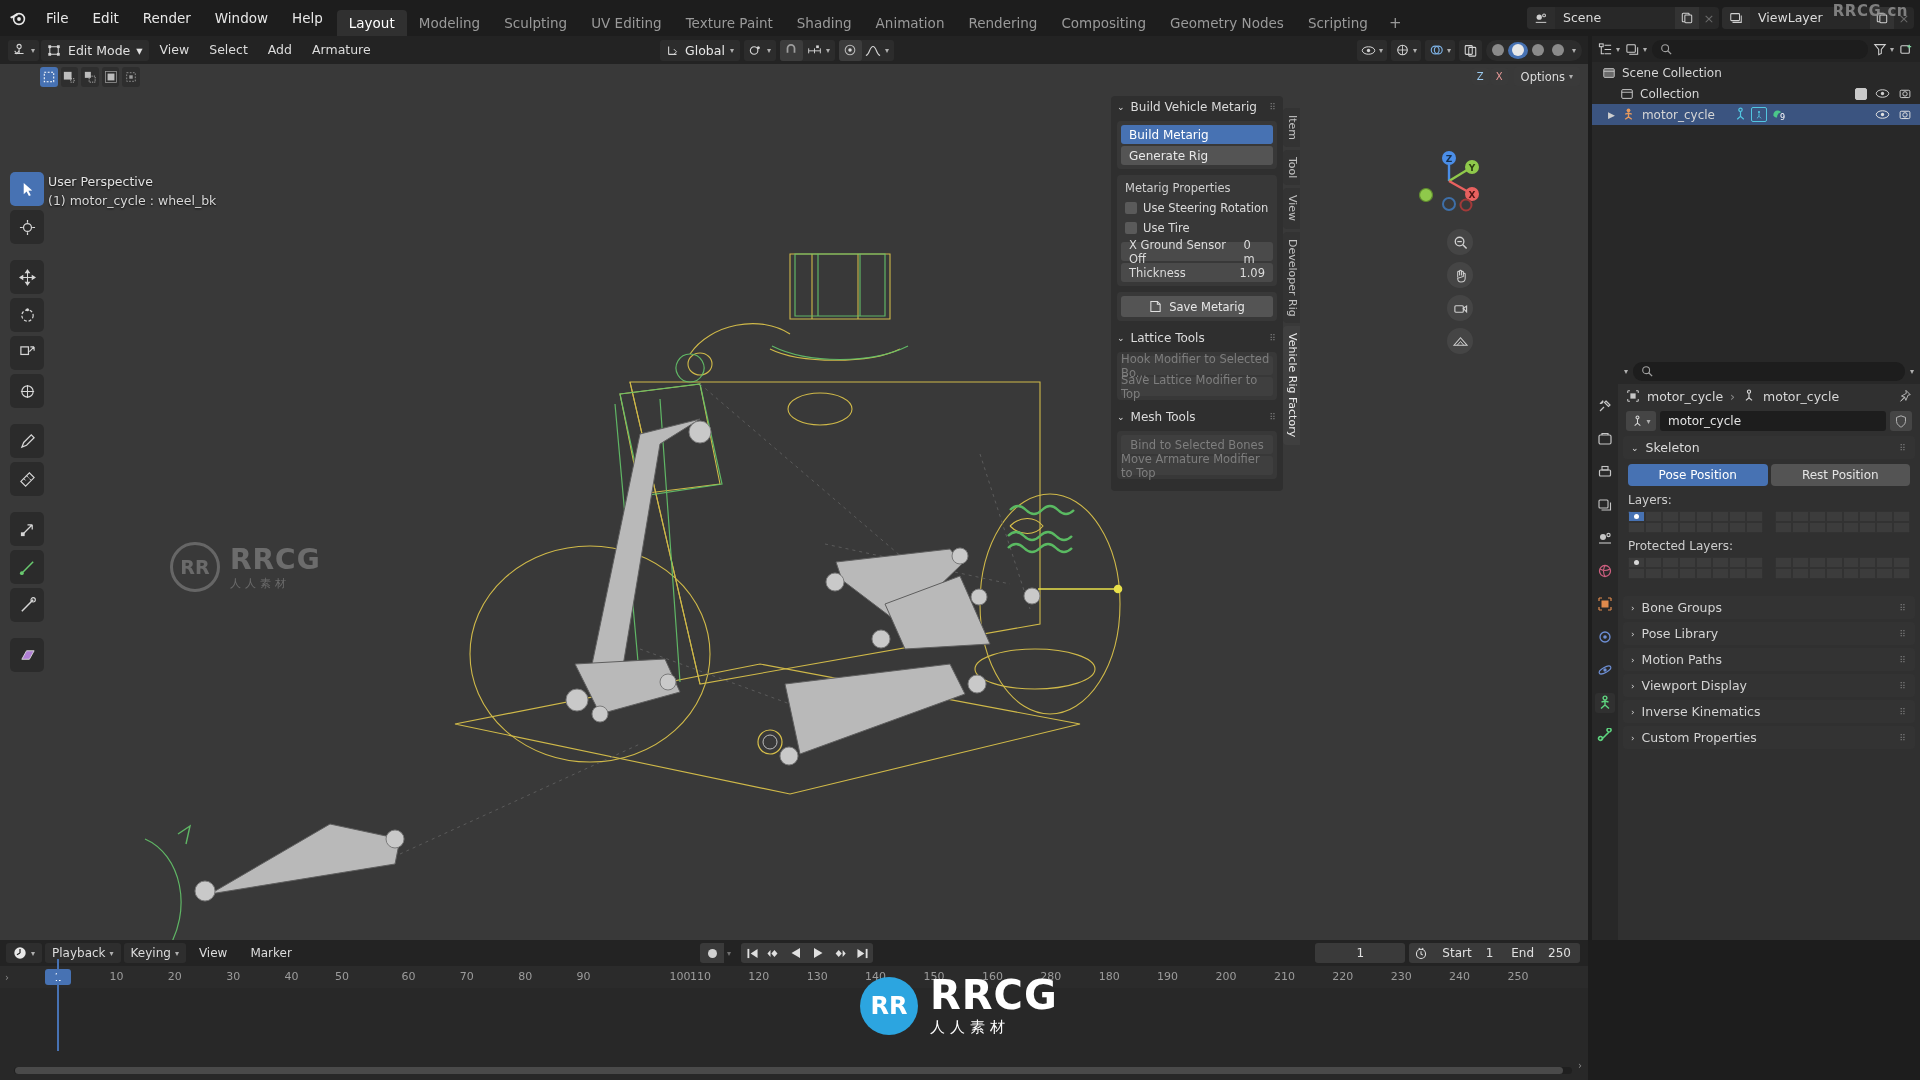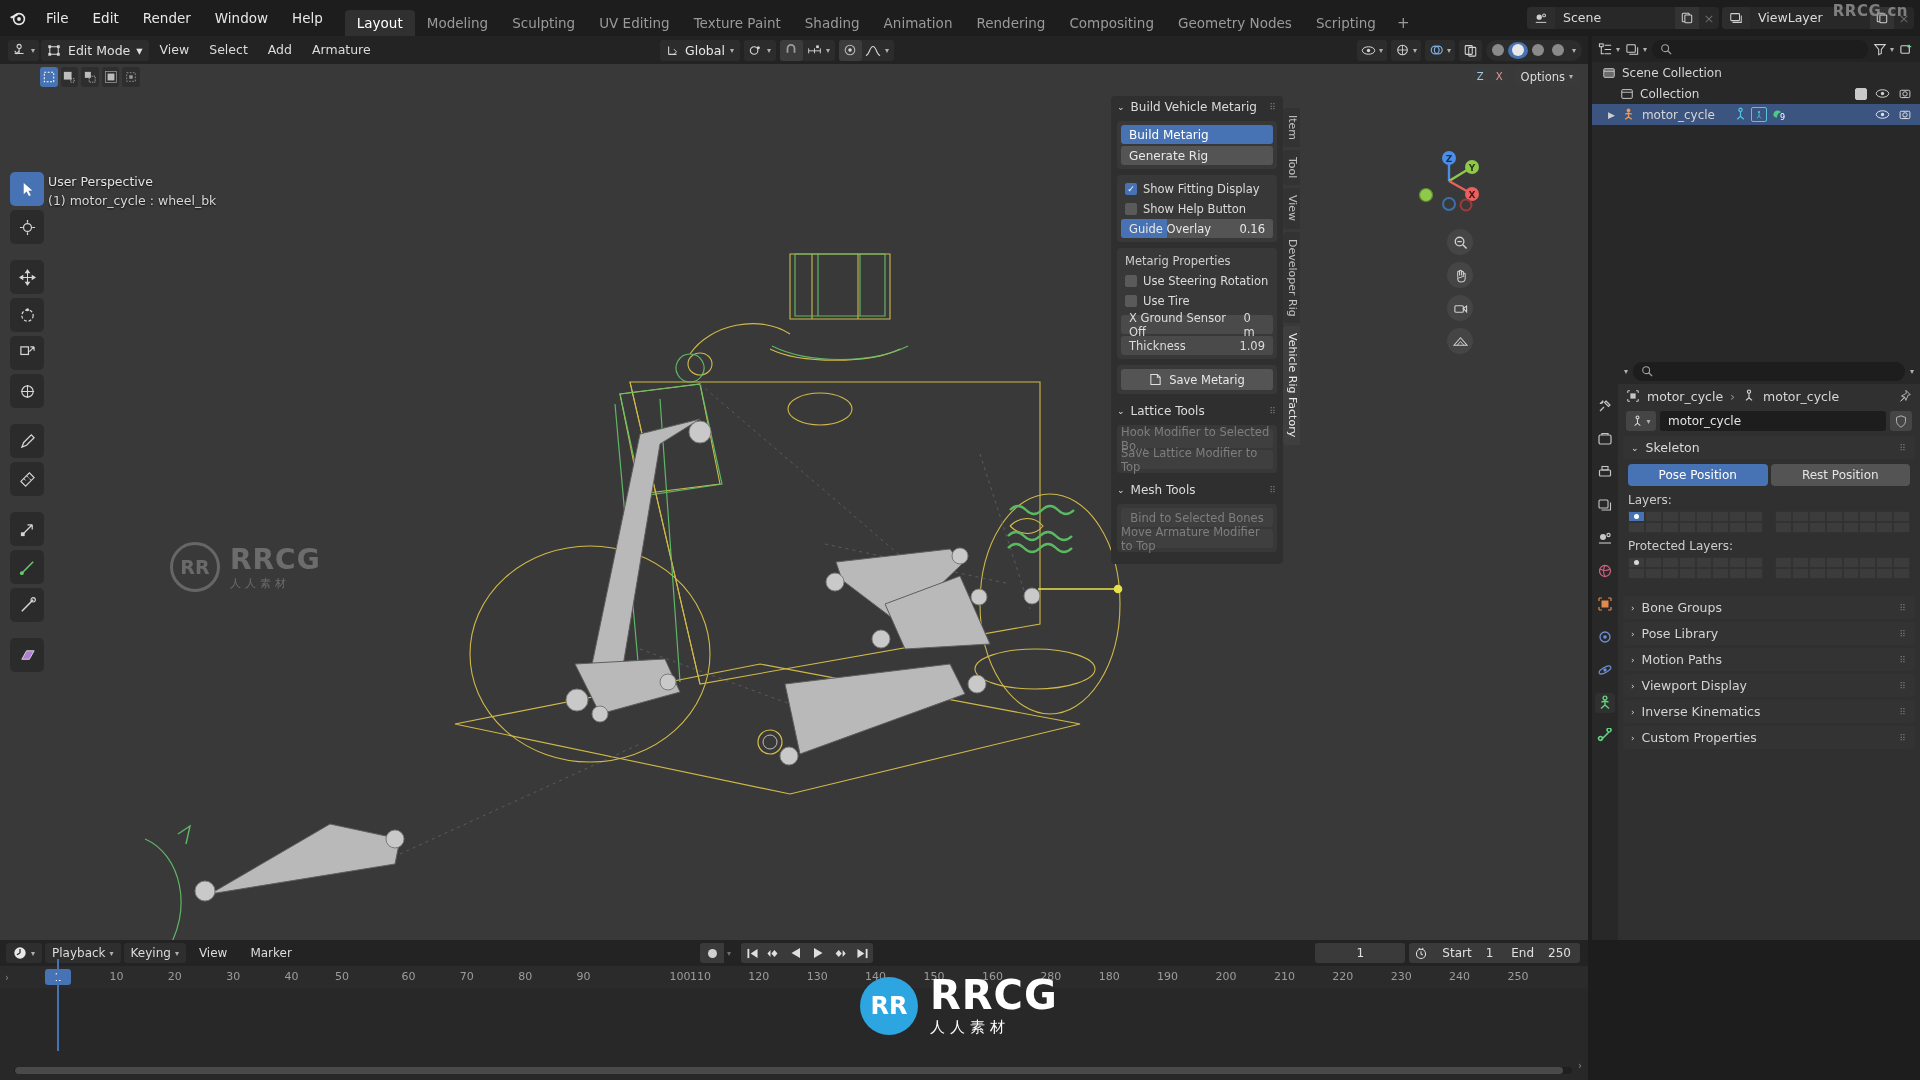--- a/index.html
+++ b/index.html
@@ -5,21 +5,21 @@
   * { box-sizing: border-box; margin:0; padding:0; }
   html,body { width:1920px; height:1080px; overflow:hidden; background:#1d1d1d;
     font-family:"DejaVu Sans", sans-serif; font-size:13px; color:#e6e6e6; }
   #app { position:relative; width:1920px; height:970px; }
 
   
   .topbar { position:absolute; left:0; top:0; width:1920px; height:36px;
     background:#1d1d1d; display:flex; align-items:center; }
   .blender-logo { width:34px; height:36px; display:flex; align-items:center; justify-content:center; }
   .menu-item { padding:0 12px; height:36px; line-height:36px; font-size:13.5px; color:#e8e8e8; cursor:default; }
-  .wstabs { display:flex; align-items:flex-end; height:36px; margin-left:10px; }
+  .wstabs { display:flex; align-items:flex-end; height:36px; margin-left:2px; }
   .wstab { padding:0 12px; height:26px; line-height:26px; font-size:13.5px; color:#9a9a9a;
      border-radius:4px 4px 0 0; cursor:default; }
   .wstab.active { background:#303030; color:#ffffff; }
   .wstab.plus { color:#9a9a9a; font-size:15px; padding:0 9px; }
   .topbar-right { position:absolute; right:6px; top:0; height:36px; display:flex; align-items:center; gap:3px; }
   .sel-field { display:flex; align-items:center; height:22px; background:#282828; border-radius:4px; overflow:hidden; }
   .sel-ico { width:28px; height:22px; display:flex; align-items:center; justify-content:center; background:#2d2d2d;}
   .sel-name { padding:0 10px 0 8px; min-width:120px; height:22px; line-height:22px; font-size:12.5px; color:#dcdcdc;}
   .sel-btn { width:24px; height:22px; display:flex; align-items:center; justify-content:center; background:#333; }
   .sel-x { width:20px; height:22px; display:flex; align-items:center; justify-content:center; color:#6a6a6a; font-size:13px;}
@@ -621,35 +621,20 @@
         <div class="np-sect-hdr">
           <span style="font-size:9px;">⌄</span>
           <span>Build Vehicle Metarig</span>
           <span class="np-dots">⠿</span>
         </div>
         <div class="np-box">
           <div class="np-btn blue">Build Metarig</div>
           <div class="np-btn last">Generate Rig</div>
         </div>
         <div class="np-box">
-          <div class="np-chk">
-            <span class="cb on"></span>
-            <span>Show Fitting Display</span>
-          </div>
-          <div class="np-chk">
-            <span class="cb"></span>
-            <span>Show Help Button</span>
-          </div>
-          <div class="np-slider">
-            <div class="fill" style="width:30%"></div>
-            <span>Guide Overlay</span>
-            <span>0.16</span>
-          </div>
-        </div>
-        <div class="np-box">
           <div class="np-label">Metarig Properties</div>
           <div class="np-chk">
             <span class="cb"></span>
             <span>Use Steering Rotation</span>
           </div>
           <div class="np-chk">
             <span class="cb"></span>
             <span>Use Tire</span>
           </div>
           <div style="height:4px"></div>

